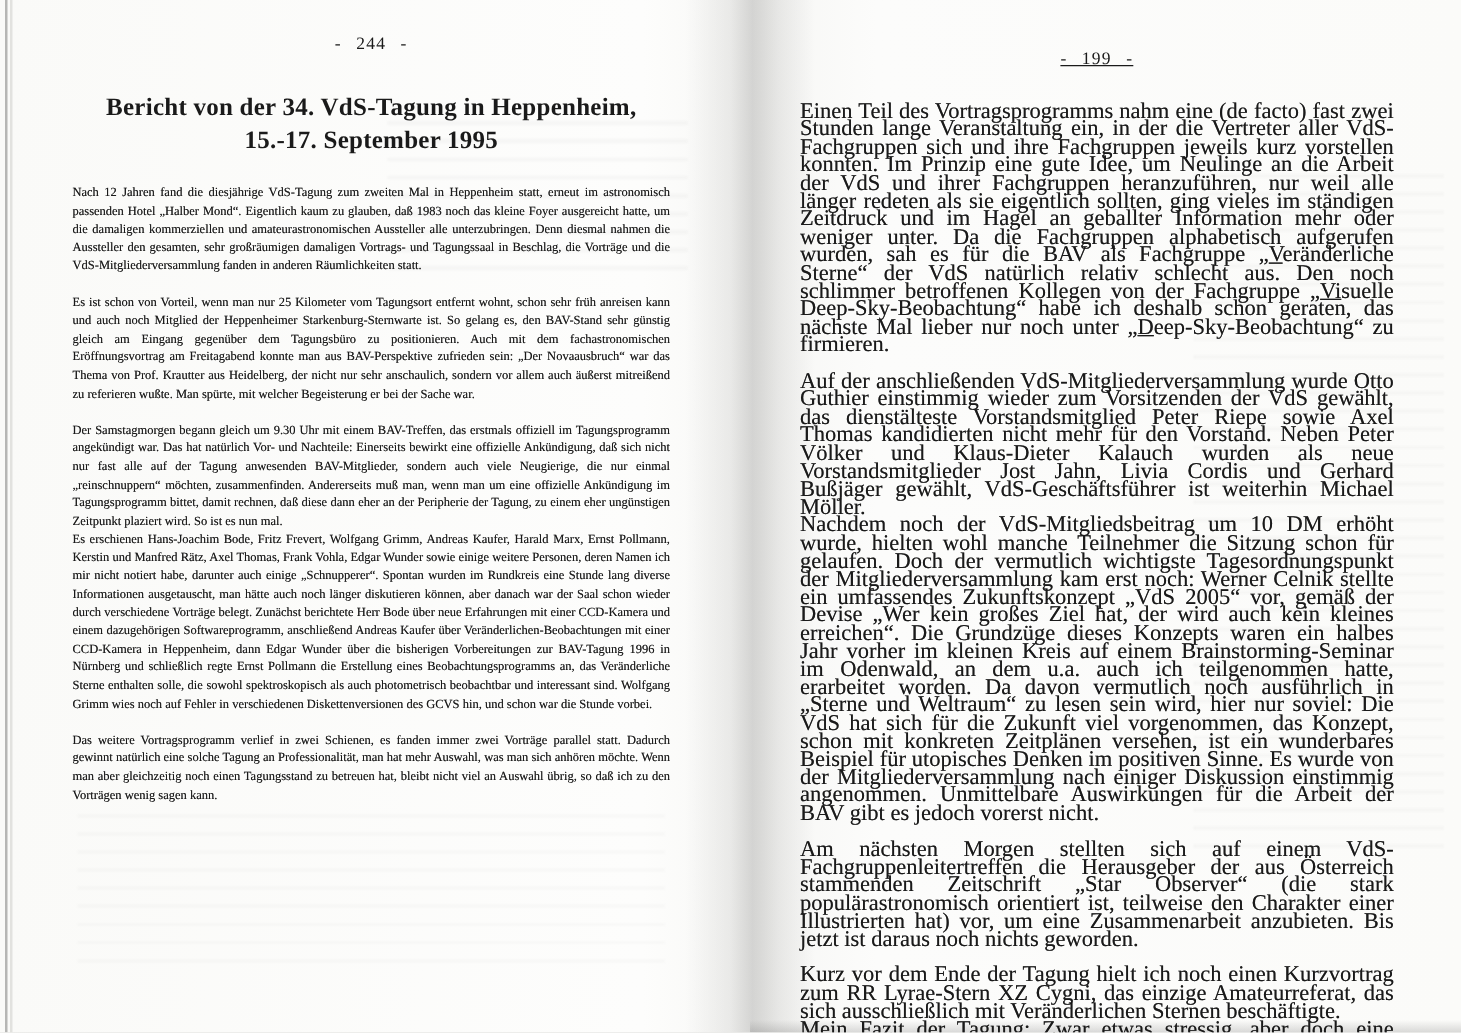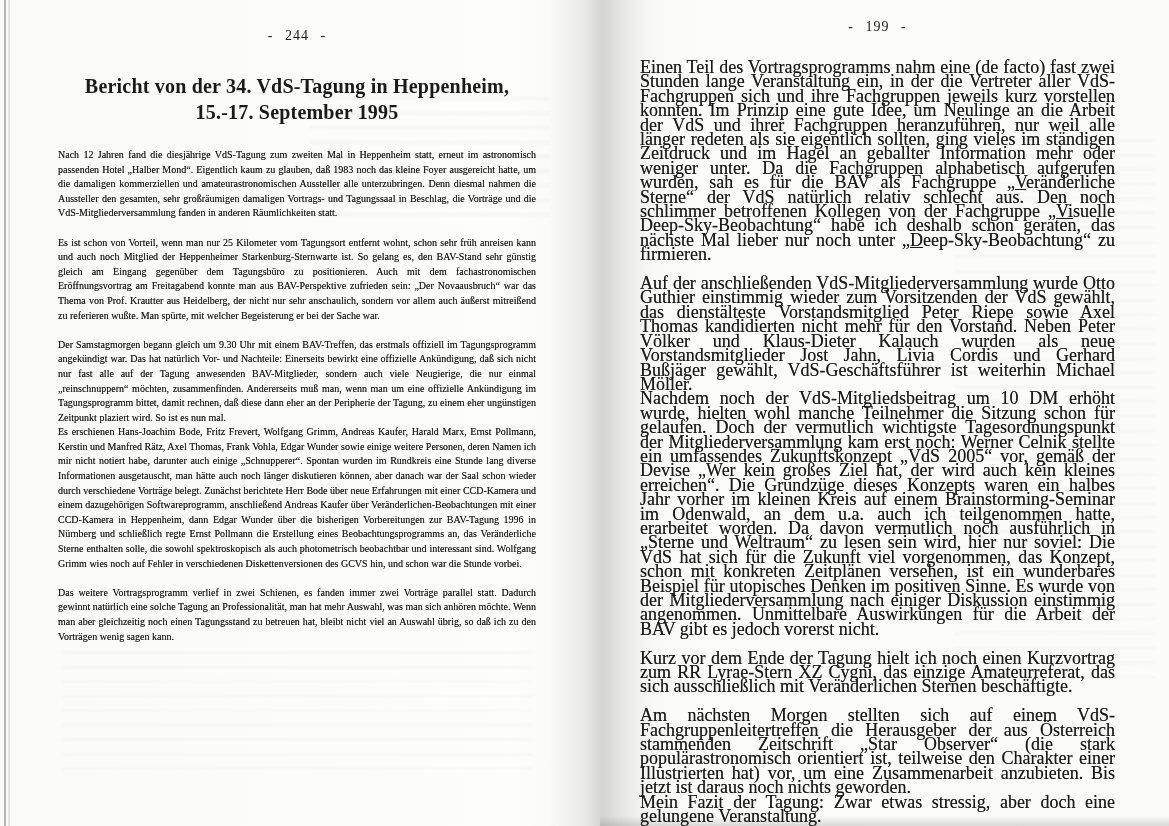--- a/index.html
+++ b/index.html
@@ -46,21 +46,21 @@
 
   .page { position: absolute; top: 0; }
   .page.left  { left: 58px;  width: 478px; }
   .page.right { left: 640px; width: 475px; }
 
   .pn {
     text-align: center; font-size: 14px; letter-spacing: 1px; word-spacing: 7px;
     line-height: 15px;
   }
   .left  .pn { margin-top: 28px; }
-  .right .pn { margin-top: 19px; }
+  .right .pn { margin-top: 40px; text-decoration: underline; }
 
   h1 {
     margin: 30px 0 0; text-align: center;
     font-size: 20px; line-height: 26px; font-weight: 700;
     letter-spacing: 0.2px;
   }
   h1 .tl { display: block; }
 
   p {
     margin: 14.6px 0 0; text-align: justify;
@@ -114,21 +114,21 @@
     <p>Der Samstagmorgen begann gleich um 9.30 Uhr mit einem BAV-Treffen, das erstmals offiziell im Tagungsprogramm angekündigt war. Das hat natürlich Vor- und Nachteile: Einerseits bewirkt eine offizielle Ankündigung, daß sich nicht nur fast alle auf der Tagung anwesenden BAV-Mitglieder, sondern auch viele Neugierige, die nur einmal „reinschnuppern“ möchten, zusammenfinden. Andererseits muß man, wenn man um eine offizielle Ankündigung im Tagungsprogramm bittet, damit rechnen, daß diese dann eher an der Peripherie der Tagung, zu einem eher ungünstigen Zeitpunkt plaziert wird. So ist es nun mal.</p>
     <p class="nogap">Es erschienen Hans-Joachim Bode, Fritz Frevert, Wolfgang Grimm, Andreas Kaufer, Harald Marx, Ernst Pollmann, Kerstin und Manfred Rätz, Axel Thomas, Frank Vohla, Edgar Wunder sowie einige weitere Personen, deren Namen ich mir nicht notiert habe, darunter auch einige „Schnupperer“. Spontan wurden im Rundkreis eine Stunde lang diverse Informationen ausgetauscht, man hätte auch noch länger diskutieren können, aber danach war der Saal schon wieder durch verschiedene Vorträge belegt. Zunächst berichtete Herr Bode über neue Erfahrungen mit einer CCD-Kamera und einem dazugehörigen Softwareprogramm, anschließend Andreas Kaufer über Veränderlichen-Beobachtungen mit einer CCD-Kamera in Heppenheim, dann Edgar Wunder über die bisherigen Vorbereitungen zur BAV-Tagung 1996 in Nürnberg und schließlich regte Ernst Pollmann die Erstellung eines Beobachtungsprogramms an, das Veränderliche Sterne enthalten solle, die sowohl spektroskopisch als auch photometrisch beobachtbar und interessant sind. Wolfgang Grimm wies noch auf Fehler in verschiedenen Diskettenversionen des GCVS hin, und schon war die Stunde vorbei.</p>
     <p>Das weitere Vortragsprogramm verlief in zwei Schienen, es fanden immer zwei Vorträge parallel statt. Dadurch gewinnt natürlich eine solche Tagung an Professionalität, man hat mehr Auswahl, was man sich anhören möchte. Wenn man aber gleichzeitig noch einen Tagungsstand zu betreuen hat, bleibt nicht viel an Auswahl übrig, so daß ich zu den Vorträgen wenig sagen kann.</p>
   </section>
 
   <section class="page right">
     <div class="pn">-  199  -</div>
     <p class="first"><span>Einen Teil des Vortragsprogramms nahm eine (de facto) fast zwei Stunden lange Veranstaltung ein, in der die Vertreter aller VdS-Fachgruppen sich und ihre Fachgruppen jeweils kurz vorstellen konnten. Im Prinzip eine gute Idee, um Neulinge an die Arbeit der VdS und ihrer Fachgruppen heranzuführen, nur weil alle länger redeten als sie eigentlich sollten, ging vieles im ständigen Zeitdruck und im Hagel an geballter Information mehr oder weniger unter. Da die Fachgruppen alphabetisch aufgerufen wurden, sah es für die BAV als Fachgruppe „</span><span class="ul">V</span><span>eränderliche Sterne“ der VdS natürlich relativ schlecht aus. Den noch schlimmer betroffenen Kollegen von der Fachgruppe „</span><span class="ul">Vi</span><span>suelle Deep-Sky-Beobachtung“ habe ich deshalb schon geraten, das nächste Mal lieber nur noch unter „</span><span class="ul">D</span><span>eep-Sky-Beobachtung“ zu firmieren.</span></p>
     <p>Auf der anschließenden VdS-Mitgliederversammlung wurde Otto Guthier einstimmig wieder zum Vorsitzenden der VdS gewählt, das dienstälteste Vorstandsmitglied Peter Riepe sowie Axel Thomas kandidierten nicht mehr für den Vorstand. Neben Peter Völker und Klaus-Dieter Kalauch wurden als neue Vorstandsmitglieder Jost Jahn, Livia Cordis und Gerhard Bußjäger gewählt, VdS-Geschäftsführer ist weiterhin Michael Möller.</p>
     <p class="nogap">Nachdem noch der VdS-Mitgliedsbeitrag um 10 DM erhöht wurde, hielten wohl manche Teilnehmer die Sitzung schon für gelaufen. Doch der vermutlich wichtigste Tagesordnungspunkt der Mitgliederversammlung kam erst noch:  Werner Celnik stellte ein umfassendes Zukunftskonzept „VdS 2005“ vor, gemäß der Devise „Wer kein großes Ziel hat, der wird auch kein kleines erreichen“. Die Grundzüge dieses Konzepts waren ein halbes Jahr vorher im kleinen Kreis auf einem Brainstorming-Seminar im Odenwald, an dem u.a. auch ich teilgenommen hatte, erarbeitet worden. Da davon vermutlich noch ausführlich in „Sterne und Weltraum“ zu lesen sein wird, hier nur soviel:  Die VdS hat sich für die Zukunft viel vorgenommen, das Konzept, schon mit konkreten Zeitplänen versehen, ist ein wunderbares Beispiel für utopisches Denken im positiven Sinne. Es wurde von der Mitgliederversammlung nach einiger Diskussion einstimmig angenommen. Unmittelbare Auswirkungen für die Arbeit der BAV gibt es jedoch vorerst nicht.</p>
+    <p>Am nächsten Morgen stellten sich auf einem VdS-Fachgruppenleitertreffen die Herausgeber der aus Österreich stammenden Zeitschrift „Star Observer“ (die stark populärastronomisch orientiert ist, teilweise den Charakter einer Illustrierten hat) vor, um eine Zusammenarbeit anzubieten. Bis jetzt ist daraus noch nichts geworden.</p>
     <p>Kurz vor dem Ende der Tagung hielt ich noch einen Kurzvortrag zum RR Lyrae-Stern XZ Cygni, das einzige Amateurreferat, das sich ausschließlich mit Veränderlichen Sternen beschäftigte.</p>
-    <p>Am nächsten Morgen stellten sich auf einem VdS-Fachgruppenleitertreffen die Herausgeber der aus Österreich stammenden Zeitschrift „Star Observer“ (die stark populärastronomisch orientiert ist, teilweise den Charakter einer Illustrierten hat) vor, um eine Zusammenarbeit anzubieten. Bis jetzt ist daraus noch nichts geworden.</p>
     <p class="nogap">Mein Fazit der Tagung:  Zwar etwas stressig, aber doch eine gelungene Veranstaltung.</p>
     <p class="sig">Edgar Auswahl</p>
     <h2>Ältere GCVS bei der BAV erhältlich</h2>
     <p class="sans">Intressenten werden gebeten, sich zu melden. Über die Art der Weitergabe entscheiden wir nach dem jeweils zugrunde liegenden Umfeld der Anforderung.</p>
   </section>
 
 </div>
 
 </body></html>

